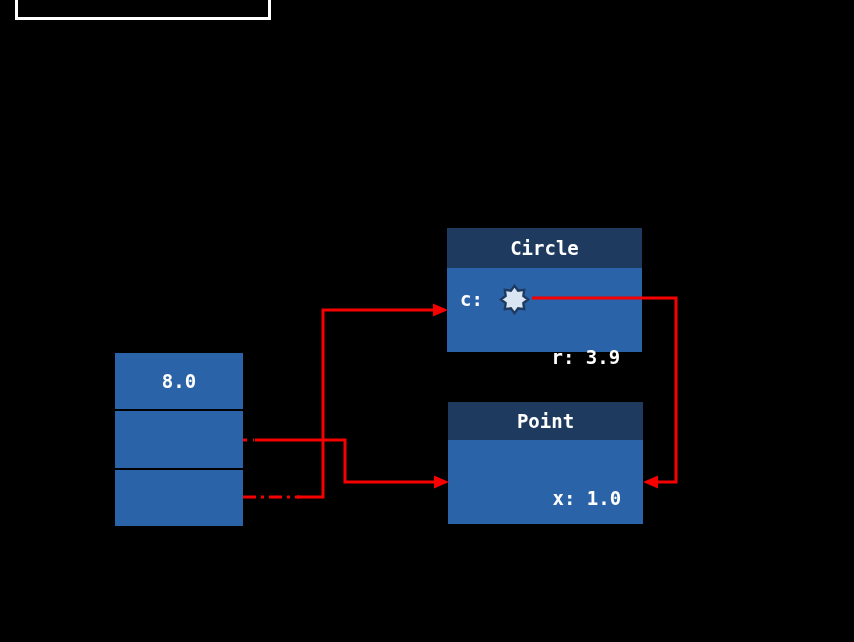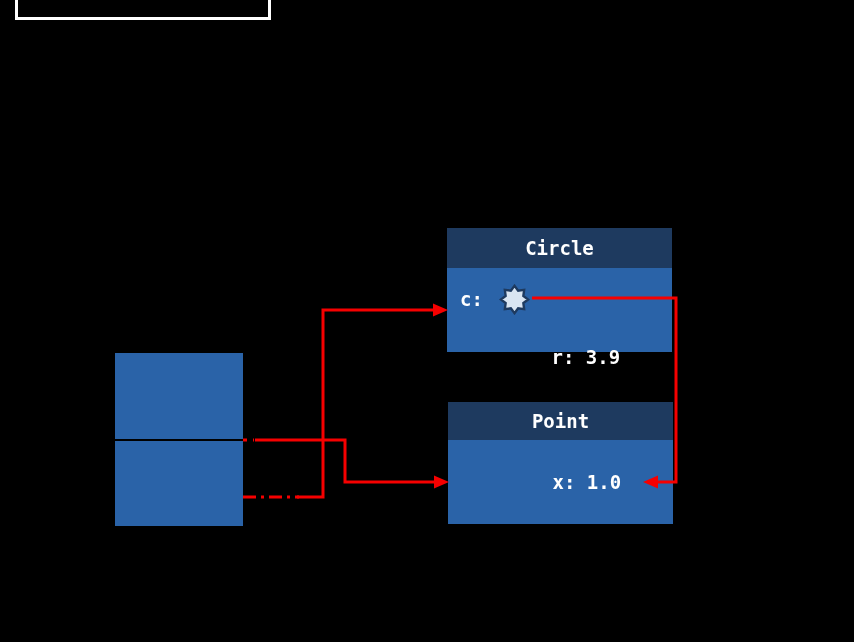--- a/index.html
+++ b/index.html
@@ -17,43 +17,46 @@
   .stack{
     position:absolute;left:115px;top:353px;width:128px;height:173px;
     background:#2a63a8;display:flex;flex-direction:column;
   }
   .stack .cell{
     flex:1;display:flex;align-items:center;justify-content:center;
     border-bottom:2px solid #000;
   }
   .stack .cell:last-child{border-bottom:none;}
   
-  .obj{position:absolute;width:225px;}
+  .obj{position:absolute;width:195px;}
   .obj .hdr{background:#1e3a5f;text-align:center;}
   .obj .body{background:#2a63a8;padding-left:13px;box-sizing:border-box;}
   #circle-box{left:447px;top:228px;}
   #circle-box .hdr{height:40px;line-height:40px;}
   #circle-box .body{height:84px;padding-top:15px;}
   #point-box{left:448px;top:402px;}
   #point-box .hdr{height:38px;line-height:38px;}
-  #point-box .body{height:84px;padding-top:0;}
+  #point-box .body{height:84px;padding-top:16px;}
   .frow{height:28px;line-height:28px;white-space:pre;}
   .frow.with-icon{height:32px;display:flex;align-items:center;}
   .star-svg{margin-left:16px;display:block;}
   
   #arrows{position:absolute;left:0;top:0;pointer-events:none;}
 </style>
 </head>
 <body>
 
 <div id="stage">
 
   <div class="frame-outline"></div>
 
   <div class="stack">
+    <div class="cell">
+      <span>8.0</span>
+    </div>
     <div class="cell">
       <span></span>
     </div>
     <div class="cell">
       <span></span>
     </div>
   </div>
 
   <div class="obj" id="circle-box">
     <div class="hdr">

